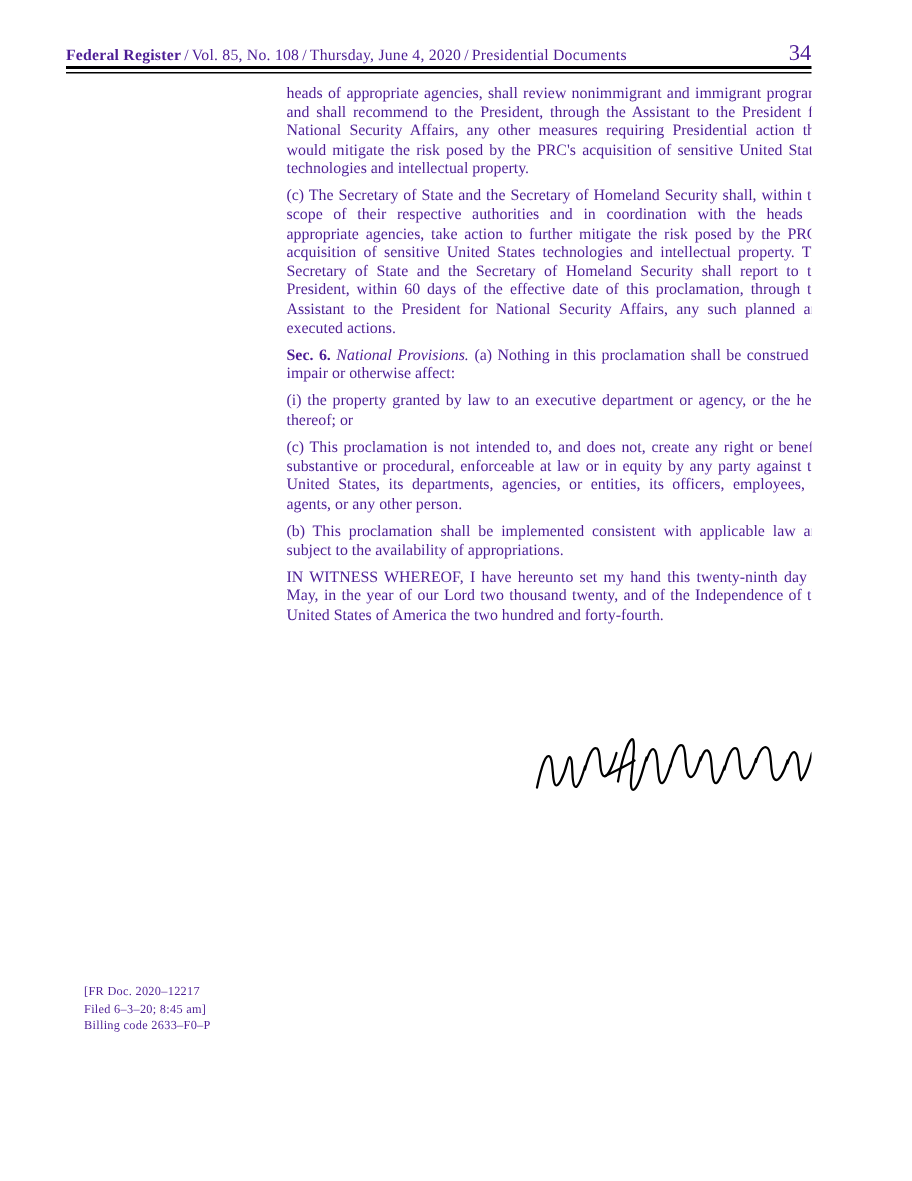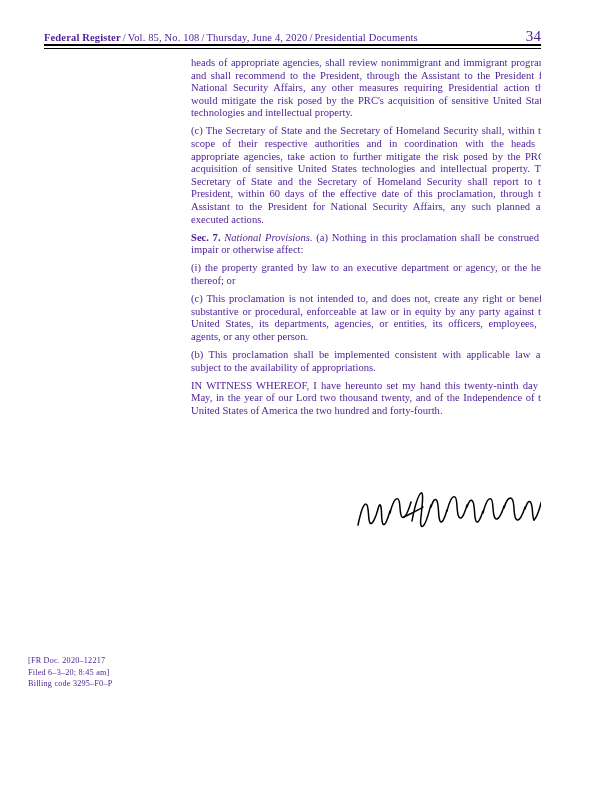--- a/index.html
+++ b/index.html
@@ -94,21 +94,21 @@
     width: 200px;
     height: 60px;
   }
   .signature svg {
     display: block;
   }
 
   
   .docket {
     position: absolute;
-    left: 28px;
+    left: 56px;
     top: 655px;
     font-size: 8.2px;
     line-height: 11.6px;
     letter-spacing: 0.2px;
     font-family: "Liberation Serif", serif;
   }
   .docket div {
     white-space: nowrap;
   }
 </style>
@@ -122,21 +122,21 @@
       <span class="fr">Federal Register</span><span class="sep">/</span><span>Vol. 85, No. 108</span><span class="sep">/</span><span>Thursday, June 4, 2020</span><span class="sep">/</span><span>Presidential Documents</span>
     </div>
     <div class="runhead-right">34355</div>
   </div>
   <div class="rule rule-top"></div>
   <div class="rule rule-bot"></div>
 
   <div class="col">
     <p>heads of appropriate agencies, shall review nonimmigrant and immigrant programs and shall recommend to the President, through the Assistant to the President for National Security Affairs, any other measures requiring Presidential action that would mitigate the risk posed by the PRC's acquisition of sensitive United States technologies and intellectual property.</p>
     <p class="p-ind">(c) The Secretary of State and the Secretary of Homeland Security shall, within the scope of their respective authorities and in coordination with the heads of appropriate agencies, take action to further mitigate the risk posed by the PRC's acquisition of sensitive United States technologies and intellectual property. The Secretary of State and the Secretary of Homeland Security shall report to the President, within 60 days of the effective date of this proclamation, through the Assistant to the President for National Security Affairs, any such planned and executed actions.</p>
-    <p><span class="sec-label">Sec. 7.</span> <span class="ital">National Provisions.</span><span> (a) Nothing in this proclamation shall be construed to impair or otherwise affect:</span></p>
+    <p><span class="sec-label">Sec. 6.</span> <span class="ital">National Provisions.</span><span> (a) Nothing in this proclamation shall be construed to impair or otherwise affect:</span></p>
     <p class="p-ind">(i) the property granted by law to an executive department or agency, or the head thereof; or</p>
     <p class="p-ind">(c) This proclamation is not intended to, and does not, create any right or benefit, substantive or procedural, enforceable at law or in equity by any party against the United States, its departments, agencies, or entities, its officers, employees, or agents, or any other person.</p>
     <p class="p-ind">(b) This proclamation shall be implemented consistent with applicable law and subject to the availability of appropriations.</p>
     <p>IN WITNESS WHEREOF, I have hereunto set my hand this twenty-ninth day of May, in the year of our Lord two thousand twenty, and of the Independence of the United States of America the two hundred and forty-fourth.</p>
   </div>
 
   <div class="signature">
     <svg width="200" height="60" viewBox="0 0 200 60" aria-hidden="true">
       <g fill="none" stroke="#000" stroke-width="1.5" stroke-linecap="round" stroke-linejoin="round">
         <path d="M3 38 C6 24, 9 14, 12 18 C14 22, 13 33, 15 36 C17 39, 21 30, 23 22 C24 18, 25 16, 26 20 C27 25, 26 34, 28 37 C30 40, 33 31, 35 24"></path>
@@ -150,16 +150,16 @@
         <path d="M149 21 C151 14, 154 9, 157 12 C160 15, 158 28, 161 32 C164 36, 168 27, 170 20"></path>
         <path d="M170 22 C172 16, 174 12, 176 16 C178 20, 177 30, 179 33"></path>
         <path d="M179 33 C182 30, 184 24, 186 16 C187 12, 188 20, 189 26 C190 31, 191 34, 193 32"></path>
       </g>
     </svg>
   </div>
 
   <div class="docket">
     <div>[FR Doc. 2020–12217</div>
     <div>Filed 6–3–20; 8:45 am]</div>
-    <div>Billing code 3295–F0–P</div>
+    <div>Billing code 2633–F0–P</div>
   </div>
 
 </div>
 
 </body></html>

